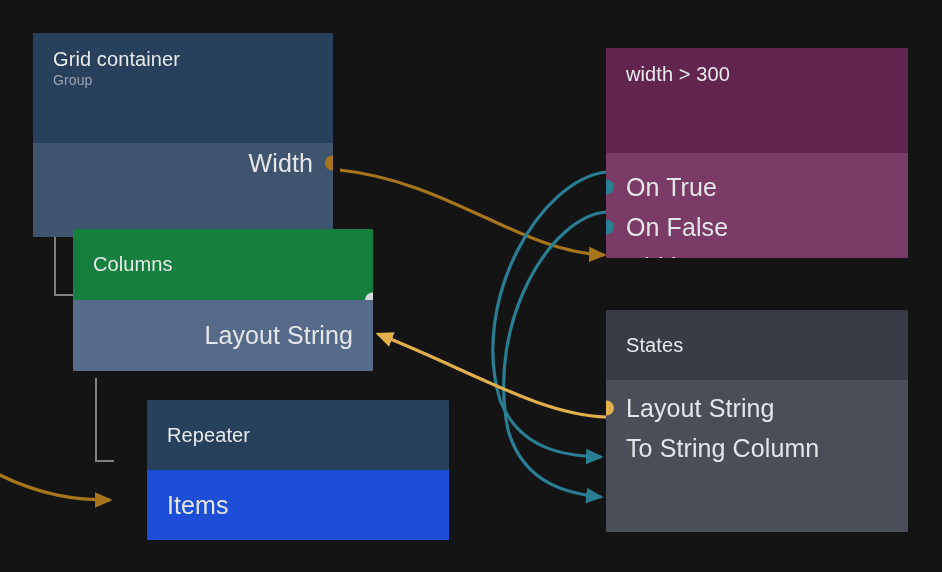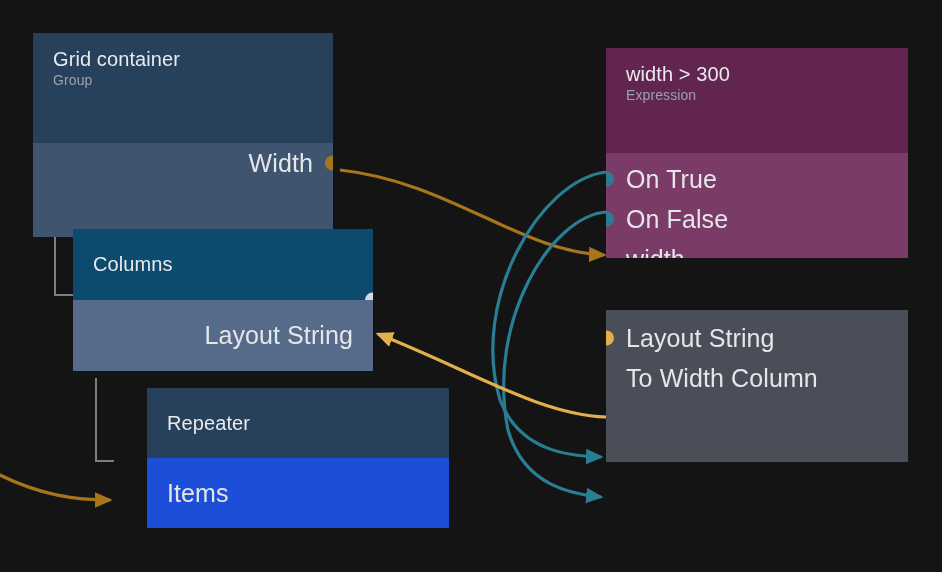--- a/index.html
+++ b/index.html
@@ -79,41 +79,41 @@
     left: 33px; top: 33px; width: 300px;
   }
   #node-grid .node-header { background: #27405c; height: 110px; }
   #node-grid .node-body   { background: #3f556f; height: 94px; }
 
   
   #node-columns {
     left: 73px; top: 229px; width: 300px;
   }
   #node-columns .node-header {
-    background: #0c4a6e; height: 71px;
+    background: #15803d; height: 71px;
     display: flex; align-items: center;
   }
   #node-columns .node-body { background: #566b89; height: 71px; }
 
   
   #node-repeater {
-    left: 113px; top: 388px; width: 336px; padding-left: 34px;
+    left: 113px; top: 400px; width: 336px; padding-left: 34px;
   }
   #node-repeater .node-header {
     background: #27405c; height: 70px;
     display: flex; align-items: center;
   }
   #node-repeater .node-body { background: #1d4ed8; height: 70px; }
 
   
   #node-expression {
     left: 606px; top: 36px; width: 302px; margin-top: 12px;
   }
   #node-expression .node-header { background: #62254f; height: 105px; }
-  #node-expression .node-body   { background: #7a3c66; height: 105px; padding-top: 6px; }
+  #node-expression .node-body   { background: #7a3c66; height: 105px; padding-top: 14px; }
   #node-expression .port-row    { height: 40px; }
 
   
   #node-states {
     left: 606px; top: 310px; width: 302px;
   }
   #node-states .node-header {
     background: #383c47; height: 70px;
     display: flex; align-items: center;
   }
@@ -197,42 +197,44 @@
     <div class="node-body">
       <div class="port-row left" style="height:70px;">
         <span>Items</span>
       </div>
     </div>
   </div>
 
   <div class="node" id="node-expression">
     <div class="node-header">
       <div class="node-title">width &gt; 300</div>
-      <div class="node-subtitle">Expression</div>
     </div>
     <div class="node-body">
       <div class="port-row left">
         <span class="port-dot in-left dot-teal"></span>
         <span>On True</span>
       </div>
       <div class="port-row left">
         <span class="port-dot in-left dot-teal"></span>
         <span>On False</span>
       </div>
       <div class="port-row left">
         <span>width</span>
       </div>
     </div>
   </div>
 
   <div class="node" id="node-states">
+    <div class="node-header hdr-single">
+      <div class="node-title">States</div>
+    </div>
     <div class="node-body">
       <div class="port-row left">
         <span class="port-dot in-left dot-gold-lite"></span>
         <span>Layout String</span>
       </div>
       <div class="port-row left">
-        <span>To Width Column</span>
+        <span>To String Column</span>
       </div>
     </div>
   </div>
 
 </div>
 
 </body></html>

